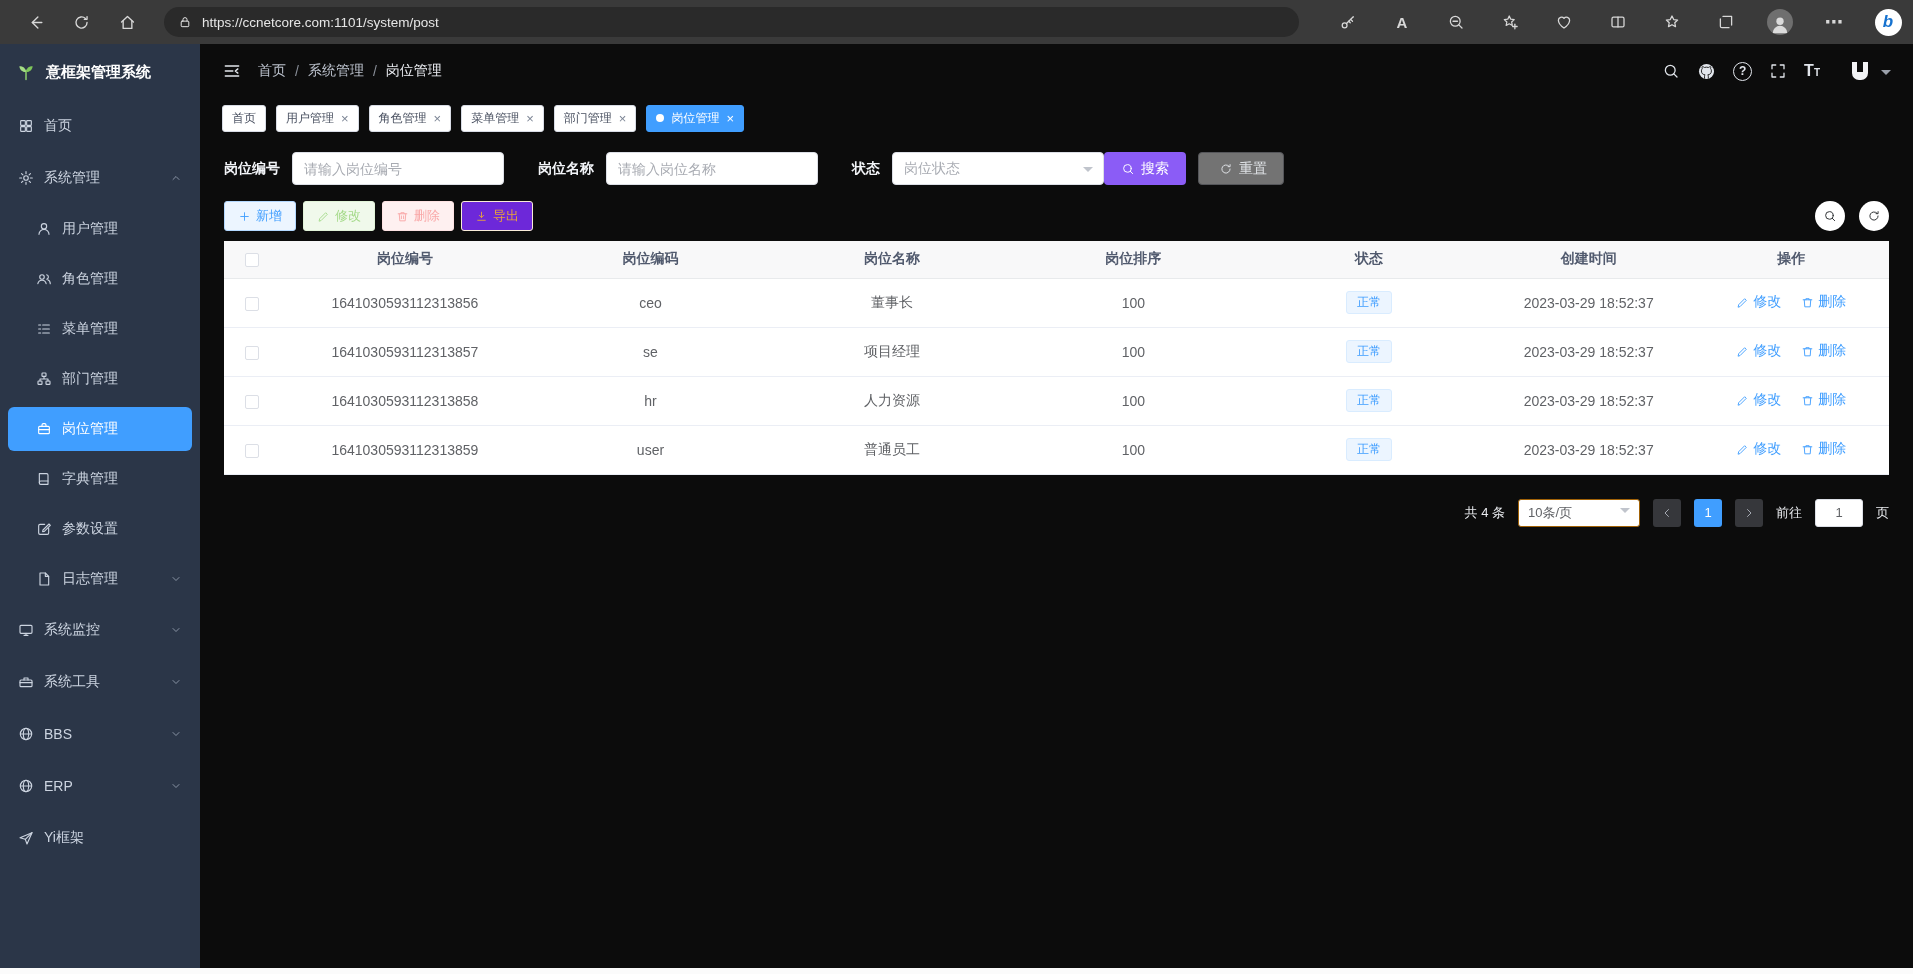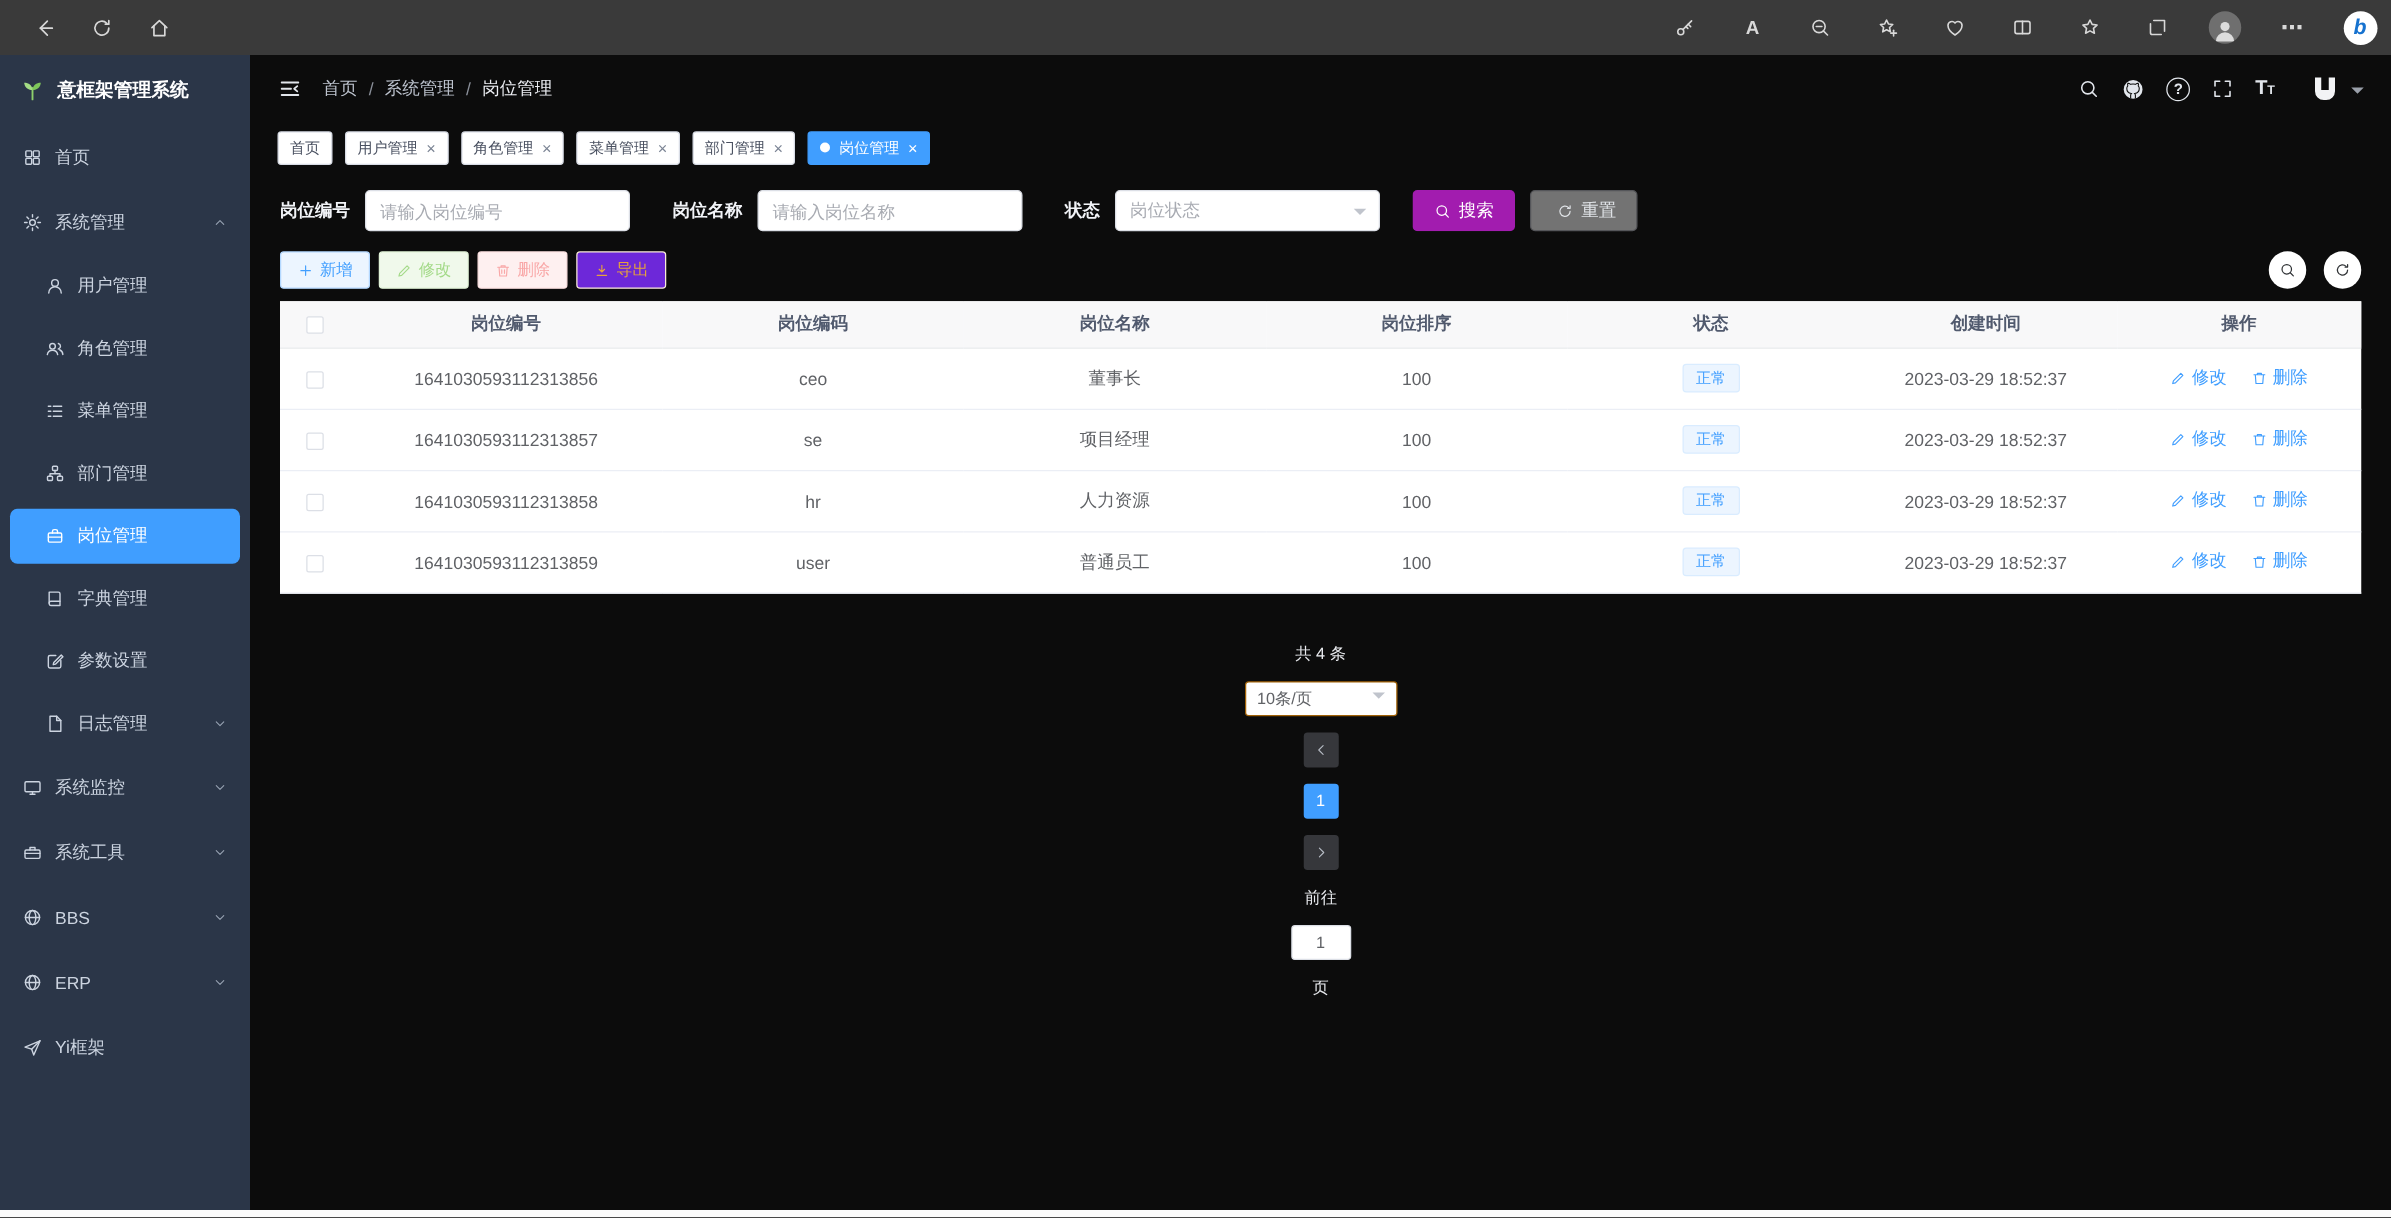--- a/index.html
+++ b/index.html
@@ -61,21 +61,21 @@
   .filters { display:flex; align-items:center; margin-bottom:16px; }
   .f-group { display:flex; align-items:center; }
   .f-group + .f-group { margin-left:34px; }
   .f-label { color:#f2f4f8; font-size:14px; font-weight:bold; margin-right:12px; white-space:nowrap; }
   .f-input { width:212px; height:33px; border:1px solid #dcdfe6; border-radius:4px; background:#ffffff; padding:0 11px; font-size:14px; color:#606266; outline:none; font-family:inherit; }
   .f-input::placeholder { color:#a8abb2; }
   .f-select { width:212px; height:33px; border:1px solid #dcdfe6; border-radius:4px; background:#ffffff; padding:0 28px 0 11px; font-size:14px; color:#a8abb2; display:flex; align-items:center; position:relative; cursor:pointer; }
   .sel-caret { border:5px solid transparent; border-top-color:#c0c4cc; }
   .f-select .sel-caret { position:absolute; right:10px; top:14px; }
   .btn { height:33px; border-radius:4px; font-size:14px; display:inline-flex; align-items:center; gap:6px; padding:0 16px; cursor:pointer; border:1px solid transparent; font-family:inherit; }
-  .btn-search { background:#a21caf; color:#ffffff; margin-left:26px; }
+  .btn-search { background:#8b5cf6; color:#ffffff; }
   .btn-reset { background:#737373; color:#dfe2e6; border-color:#55565a; margin-left:12px;padding-left:20px; }
 
   .tools { display:flex; align-items:center; gap:7px; margin-bottom:10px; }
   .tbtn { height:30px; padding:0 13px; border-radius:3px; font-size:13px; display:inline-flex; align-items:center; gap:5px; cursor:pointer; border:1px solid; font-family:inherit; }
   .tbtn-add { color:#409eff; background:#ecf5ff; border-color:#b3d8ff; }
   .tbtn-edit { color:#a4da89; background:#f0f9eb; border-color:#e1f3d8; cursor:not-allowed; }
   .tbtn-del { color:#f9a7a7; background:#fef0f0; border-color:#fde2e2; cursor:not-allowed; }
   .tbtn-export { color:#e6a23c; background:#6d28d9; border-color:#faecd8; }
   .tools-right { margin-left:auto; display:flex; gap:14px; }
   .cbtn { width:30px; height:30px; border-radius:50%; background:#ffffff; color:#2f3235; display:flex; align-items:center; justify-content:center; border:none; cursor:pointer; }
@@ -83,21 +83,21 @@
   table.grid { width:100%; border-collapse:collapse; background:#ffffff; }
   .grid th { background:#f8f8f9; color:#515a6e; font-size:14px; font-weight:bold; height:37px; text-align:center; border-bottom:1px solid #e8eaec; }
   .grid td { height:49px; text-align:center; font-size:14px; color:#606266; border-bottom:1px solid #ebeef5; }
   .col-check { width:56px; }
   .col-w1 { width:15%; } .col-w2 { width:14.5%; } .col-w3 { width:14.5%; } .col-w4 { width:14.5%; }
   .col-w5 { width:13.8%; } .col-w6 { width:12.6%; }
   .checkbox { display:inline-block; width:14px; height:14px; border:1px solid #dcdfe6; border-radius:2px; background:#ffffff; vertical-align:middle; cursor:pointer; }
   .status-tag { display:inline-block; padding:3px 10px; font-size:12px; color:#409eff; background:#ecf5ff; border:1px solid #d9ecff; border-radius:3px; line-height:1.3; }
   .op-link { color:#409eff; display:inline-flex; align-items:center; gap:4px; margin:0 8px; cursor:pointer; font-size:14px; text-decoration:none; }
 
-  .pagination { display:flex; align-items:center; justify-content:flex-end; gap:13px; margin-top:39px; color:#e8eaee; font-size:13px;flex-direction:column; }
+  .pagination { display:flex; align-items:center; justify-content:flex-end; gap:13px; margin-top:24px; color:#e8eaee; font-size:13px; }
   .pg-select { width:122px; height:28px; background:#ffffff; border:1px solid #a16207; border-radius:3px; color:#606266; display:flex; align-items:center; justify-content:space-between; padding:0 9px; cursor:pointer; }
   .pg-btn { width:28px; height:28px; border-radius:3px; background:#36373b; color:#b9bec7; display:flex; align-items:center; justify-content:center; border:none; cursor:pointer; font-family:inherit; }
   .pg-btn.cur { background:#409eff; color:#ffffff; font-size:13px; }
   .pg-goto-input { width:48px; height:28px; border:1px solid #dcdfe6; border-radius:3px; text-align:center; font-size:13px; color:#606266; background:#ffffff; outline:none; font-family:inherit; }
 </style>
 </head>
 <body>
 
 <div class="browser-bar">
   <div class="browser-left">
@@ -114,20 +114,27 @@
         </svg>
     </span>
     <span class="bicon">
       <svg class="s" width="19" height="19" viewBox="0 0 24 24">
           <path d="M4.5 11.5 L12 4.5 L19.5 11.5"></path>
           <path d="M6.5 10v9.5h11V10"></path>
         </svg>
     </span>
   </div>
 
+  <div class="addr-pill">
+    <svg class="s" width="14" height="14" viewBox="0 0 24 24">
+        <rect x="5.5" y="10.5" width="13" height="9.5" rx="1.5"></rect>
+        <path d="M8.5 10.5V8a3.5 3.5 0 0 1 7 0v2.5"></path>
+      </svg>
+    <span>https://ccnetcore.com:1101/system/post</span>
+  </div>
 
   <div class="addr-right">
     <span class="bicon">
       <svg class="s" width="18" height="18" viewBox="0 0 24 24">
           <circle cx="7.5" cy="16.5" r="3.2"></circle>
           <path d="M10 14 L19 5"></path>
           <path d="M15.5 8.5 L18 11"></path>
           <path d="M13 11 L15 13"></path>
         </svg>
     </span>

